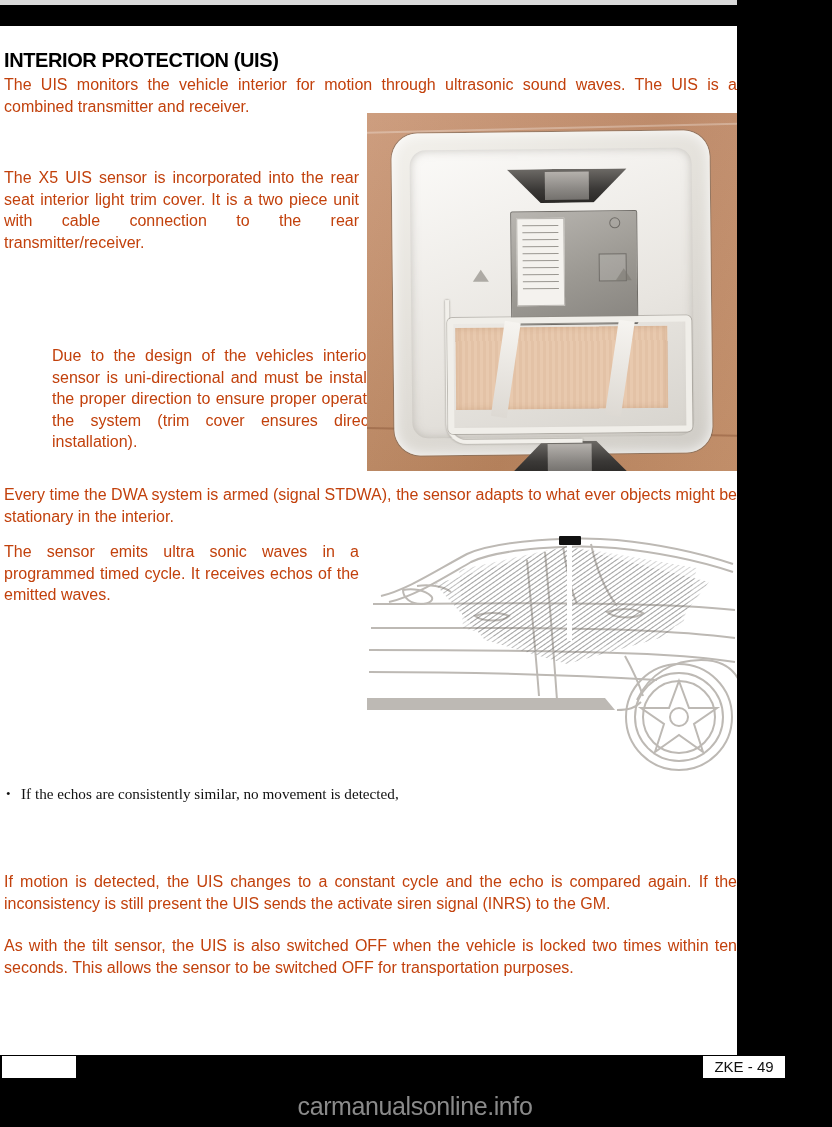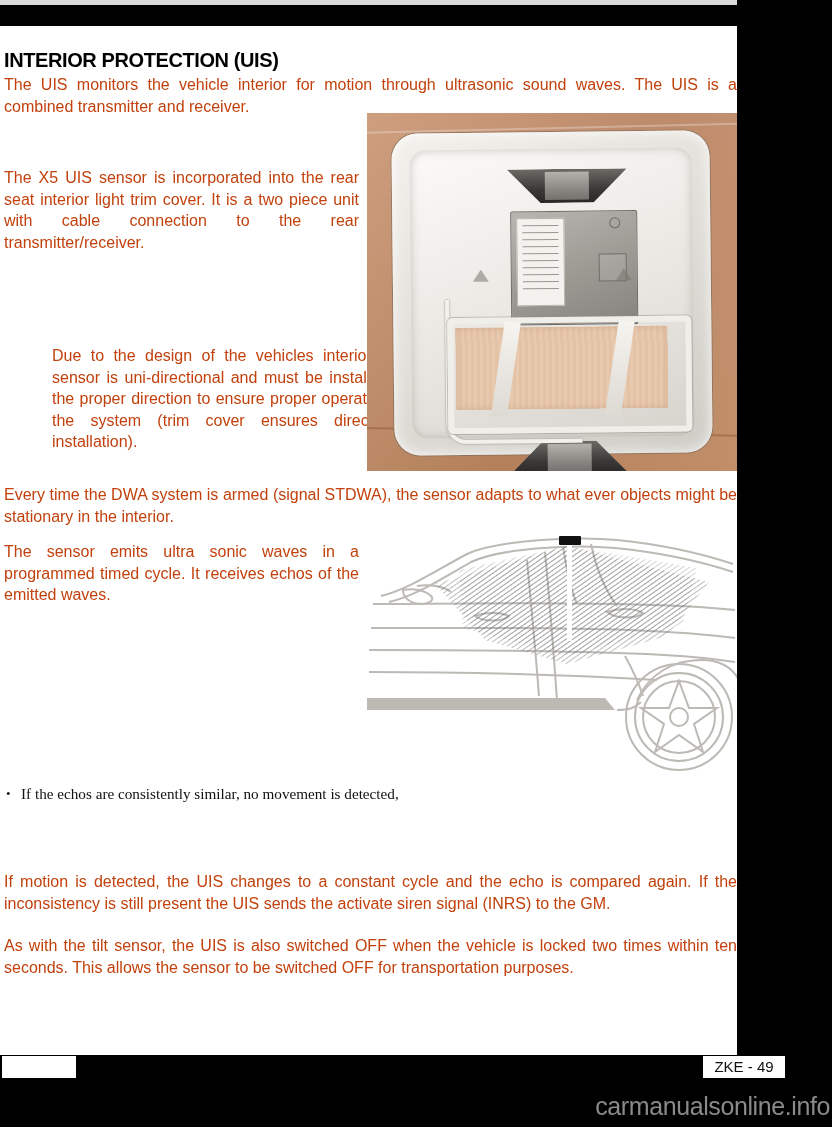--- a/index.html
+++ b/index.html
@@ -277,21 +277,21 @@
     text-align: center;
     white-space: nowrap;
     margin-left: 48px;
   }
 
   
   #watermark {
     position: absolute;
     left: 0; top: 1092px;
     width: 832px;
-    text-align: right;
+    text-align: center;
     padding-right: 2px;
     box-sizing: border-box;
     color: #8a8a8a;
     font-size: 25px;
     letter-spacing: -0.4px;
     white-space: nowrap;
   }
 </style>
 </head>
 <body>

